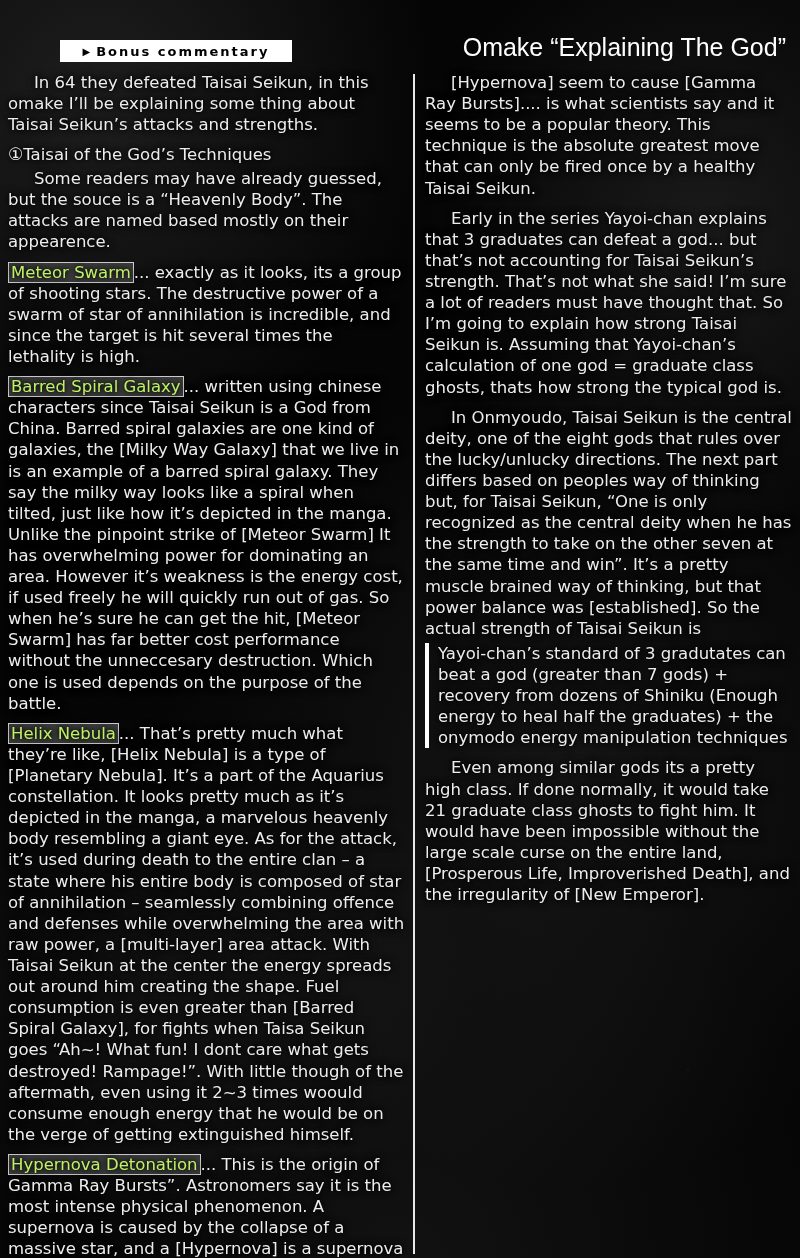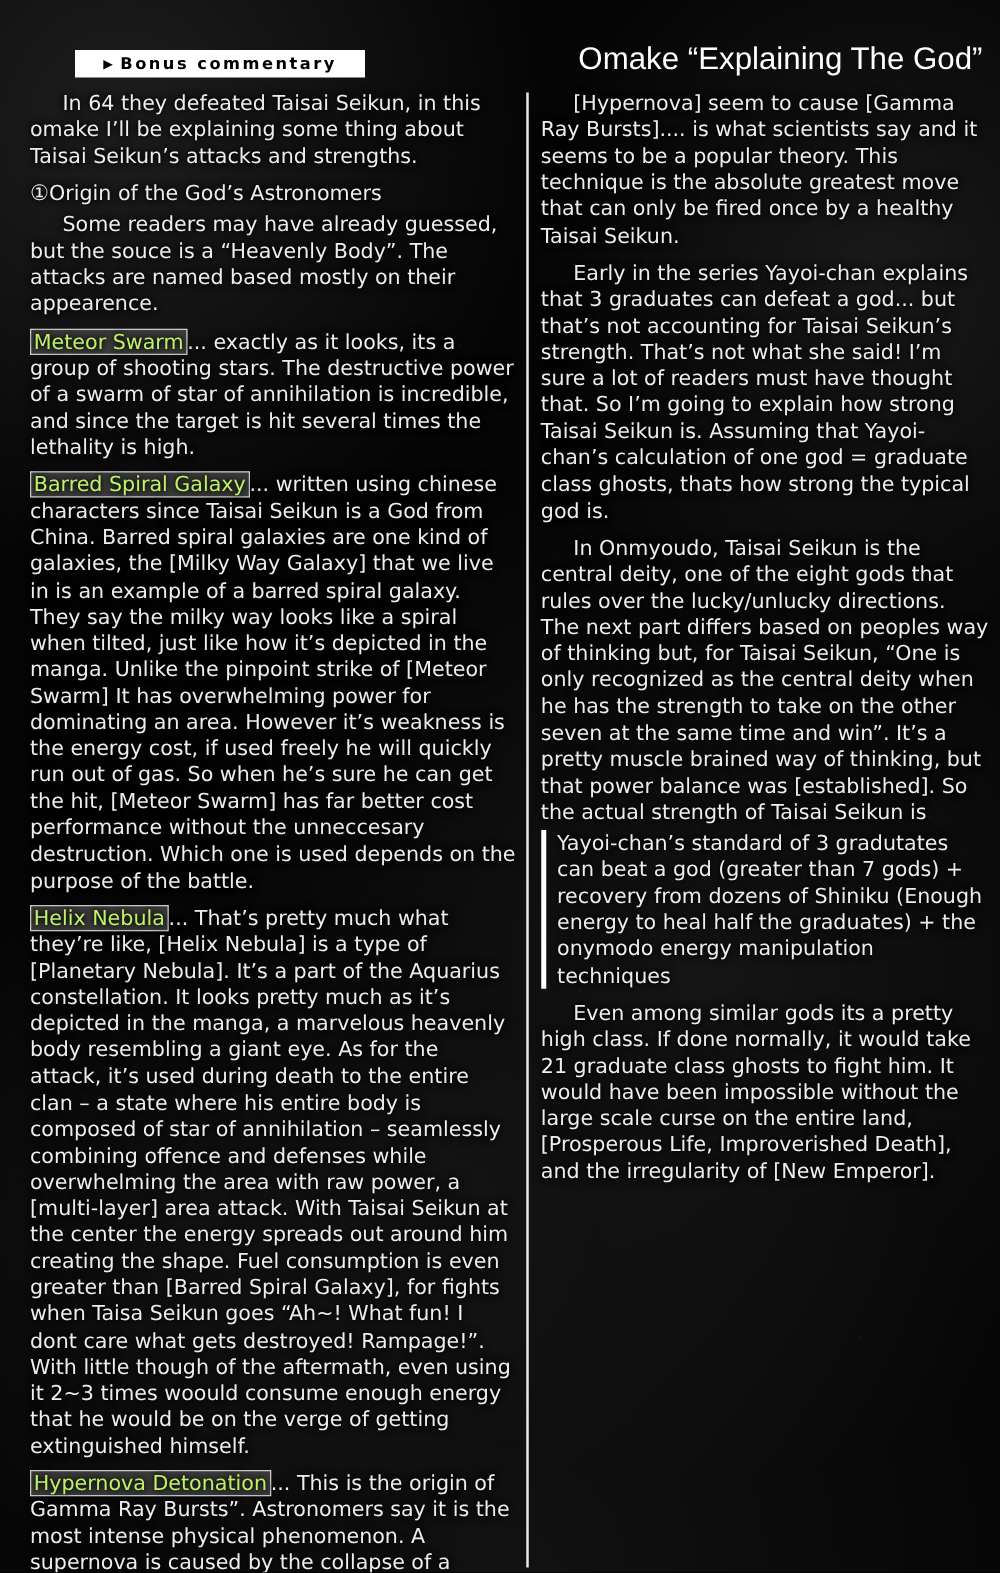--- a/index.html
+++ b/index.html
@@ -81,21 +81,20 @@
     letter-spacing: 0px;
     white-space: nowrap;
   }
   .columns {
     position: absolute;
     top: 72px;
     left: 0;
     right: 0;
     bottom: 0;
     display: flex;
-    padding-left: 16px;
   }
   .col {
     box-sizing: border-box;
     padding: 0 10px;
     font-size: 16.5px;
     line-height: 1.28;
     color: #ededed;
   }
   .col-left {
     width: 413px;
@@ -161,21 +160,21 @@
       <span>Bonus commentary</span>
     </div>
     <div class="omake-title">Omake “Explaining The God”</div>
   </div>
 
   <div class="columns">
 
     <div class="col col-left">
       <p class="indent">In 64 they defeated Taisai Seikun, in this omake I’ll be explaining some thing about Taisai  Seikun’s attacks and strengths.</p>
 
-      <p class="section-head"><span class="circnum">①</span><span>Origin of the God’s Astronomers</span></p>
+      <p class="section-head"><span class="circnum">①</span><span>Taisai of the God’s Techniques</span></p>
       <p class="indent">Some readers may have already guessed, but the souce is a “Heavenly Body”. The attacks are named based mostly on their appearence.</p>
 
       <p><span class="hl">Meteor Swarm</span><span>... exactly as it looks, its a group of shooting stars. The destructive power of a swarm of star of annihilation is incredible, and since the target is hit several times the lethality is high.</span></p>
 
       <p><span class="hl">Barred Spiral Galaxy</span><span>... written using chinese characters since Taisai Seikun is a God from China. Barred spiral galaxies are one kind of galaxies, the [Milky Way Galaxy] that we live in is an example of a barred spiral galaxy. They say the milky way looks like a spiral when tilted, just like how it’s depicted in the manga. Unlike the pinpoint strike of [Meteor Swarm] It has overwhelming power for dominating an area. However it’s weakness is the energy cost, if used freely he will quickly run out of gas. So when he’s sure he can get the hit, [Meteor Swarm] has far better cost performance without the unneccesary destruction. Which one is used depends on the purpose of the battle.</span></p>
 
       <p><span class="hl">Helix Nebula</span><span>... That’s pretty much what they’re like, [Helix Nebula] is a type of [Planetary Nebula]. It’s a part of the Aquarius constellation. It looks pretty much as it’s depicted in the manga, a marvelous heavenly body resembling a giant eye. As for the attack, it’s used during death to the entire clan – a state where his entire body is composed of star of annihilation – seamlessly combining offence and defenses while overwhelming the area with raw power, a [multi-layer] area attack. With Taisai Seikun at the center the energy spreads out around him creating the shape. Fuel consumption is even greater than [Barred Spiral Galaxy], for fights when Taisa Seikun goes “Ah~! What fun! I dont care what gets destroyed! Rampage!”. With little though of the aftermath, even using it 2~3 times woould consume enough energy that he would be on the verge of getting extinguished himself.</span></p>
 
       <p><span class="hl">Hypernova Detonation</span><span>... This is the origin of Gamma Ray Bursts”. Astronomers say it is the most intense physical phenomenon. A supernova is caused by the collapse of a massive star, and a [Hypernova] is a supernova with 10 times the force.</span></p>
     </div>

